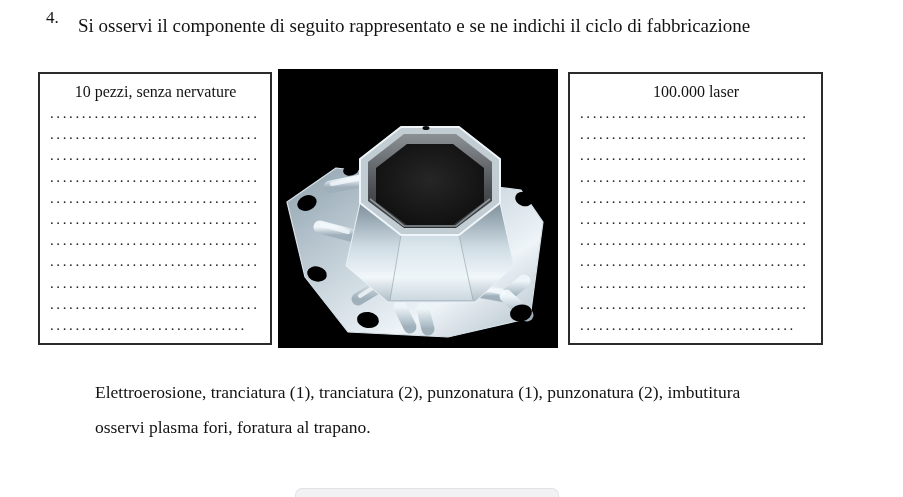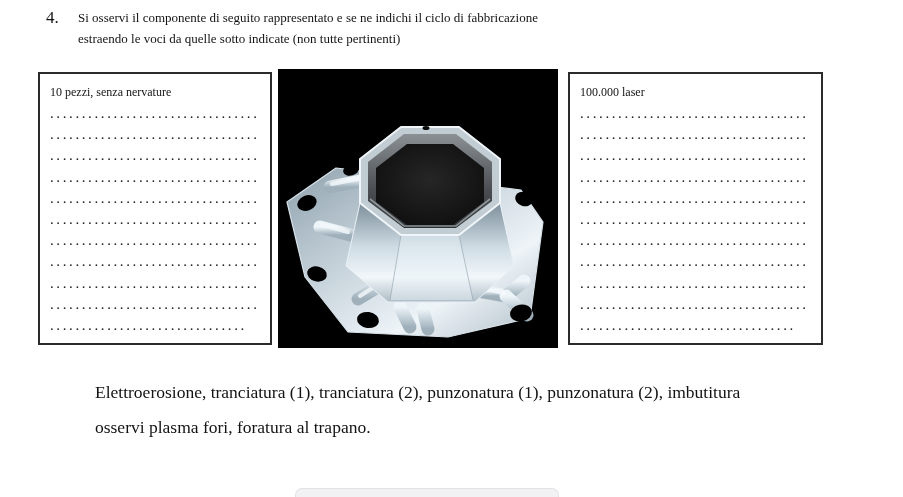--- a/index.html
+++ b/index.html
@@ -14,39 +14,40 @@
     position: relative;
   }
   .abs { position: absolute; }
 
   
   .q-num {
     left: 46px; top: 7px;
     font-size: 17px; line-height: 21px;
   }
   .q-text {
-    left: 78px; top: 7px; width: 740px;
-    font-size: 13px; line-height: 21px;
+    left: 78px; top: 15px; width: 740px;
+    font-size: 19px; line-height: 21px;
   }
 
   
   .answer-box {
     top: 72px;
     height: 273px;
     border: 2px solid #2b2b2b;
     box-sizing: border-box;
     padding: 7px 9px 0 10px;
     background: #ffffff;
   }
   .answer-box.left  { left: 38px;  width: 234px; }
   .answer-box.right { left: 568px; width: 255px; }
   .box-header {
-    font-size: 12px;
+    font-size: 16px;
     line-height: 22px;
     white-space: nowrap;
+    text-align: center;
   }
   .dot-line {
     font-size: 15px;
     line-height: 21.2px;
     letter-spacing: 2.6px;
     color: #1c1c1c;
     white-space: nowrap;
     overflow: hidden;
   }
 
@@ -79,21 +80,20 @@
     border-radius: 7px 7px 0 0;
     box-sizing: border-box;
   }
 </style>
 </head>
 <body>
 
 <div class="abs q-num">4.</div>
 <div class="abs q-text">
   <div>Si osservi il componente di seguito rappresentato e se ne indichi il ciclo di fabbricazione</div>
-  <div>estraendo le voci da quelle sotto indicate (non tutte pertinenti)</div>
 </div>
 
 <div class="abs answer-box left">
   <div class="box-header">10 pezzi, senza nervature</div>
   <div class="dot-line">.................................</div>
   <div class="dot-line">.................................</div>
   <div class="dot-line">.................................</div>
   <div class="dot-line">.................................</div>
   <div class="dot-line">.................................</div>
   <div class="dot-line">.................................</div>

